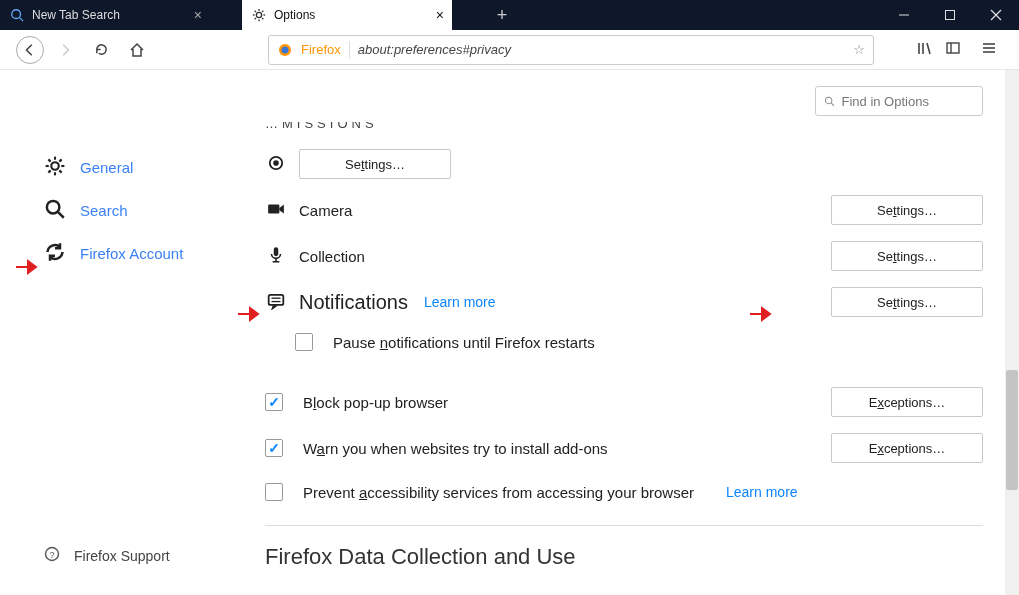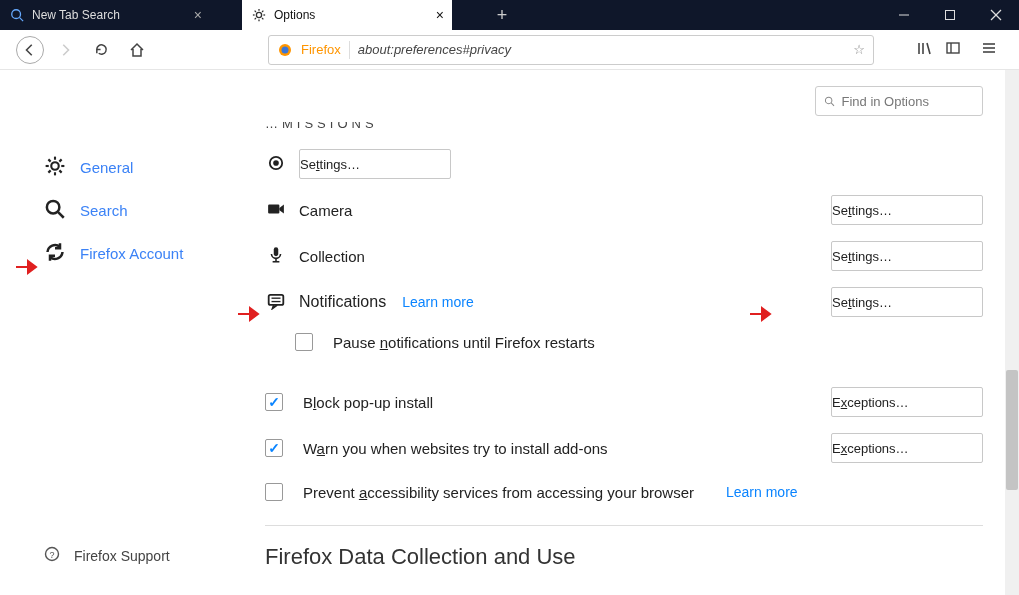--- a/index.html
+++ b/index.html
@@ -36,21 +36,21 @@
   .main { flex:1; padding: 20px 36px 0 30px; position:relative; font-size:14px; color:#222;}
   .searchbox { position:absolute; top:16px; right:36px; width:168px; height:30px; border:1px solid #ccc; border-radius:3px; display:flex; align-items:center; padding:0 8px; gap:6px; color:#777; font-size:13px;}
   .searchbox input { border:none; outline:none; font-size:13px; width:100%; color:#333;}
   .searchbox input::placeholder{color:#777;}
 
   .section-cut { margin-top: 32px; font-size:13px; letter-spacing:4px; color:#444; text-transform:uppercase;}
   .perm-row { display:flex; align-items:center; margin-top: 16px; gap:12px; }
   .perm-row .icon { width:22px; text-align:center; color:#222;}
   .perm-label { flex:1; font-size:15px; color:#222;}
   .learn { color:#0a84ff; font-size:14px; margin-left:4px; }
-  .btn { width:152px; height:30px; border:1px solid #c8c8c8; background:#fff; border-radius:2px; font-size:13px; display:flex; align-items:center; }
+  .btn { width:152px; height:30px; border:1px solid #c8c8c8; background:#fff; border-radius:2px; font-size:13px; display:flex; align-items:center; justify-content:center; }
   .checkbox-row { display:flex; align-items:center; gap:20px; margin-top: 16px; font-size:15px;}
   .indent { margin-left: 30px; }
   .cb { width:18px; height:18px; border:1px solid #999; border-radius:2px; display:flex; align-items:center; justify-content:center; flex-shrink:0;}
   .cb.checked::after { content:"✓"; color:#0a84ff; font-size:14px; font-weight:bold; line-height:1;}
   .spacer { flex:1; }
   hr.sep { border:none; border-top:1px solid #ddd; margin: 24px 0 18px 0;}
   h2.section { font-size:22px; font-weight:500; color:#333; margin-bottom:14px;}
 
   .scrollbar { position:absolute; right:0; top:70px; width:14px; height:525px; background:#f0f0f0;}
   .thumb { position:absolute; right:1px; width:12px; background:#c4c4c4; border-radius:2px;}
@@ -254,38 +254,38 @@
         </div>
     </div>
 
     <div class="perm-row">
       <span class="icon"><svg width="18" height="18" viewBox="0 0 16 16">
             <rect x="1.5" y="2.5" width="13" height="9" rx="1.5" stroke="#222" stroke-width="1.6" fill="none"></rect>
             <path d="M6 11.5 L5 14.5 L9 11.5" stroke="#222" stroke-width="1.6" fill="none"></path>
             <line x1="4" y1="5.5" x2="12" y2="5.5" stroke="#222" stroke-width="1.2"></line>
             <line x1="4" y1="8.5" x2="12" y2="8.5" stroke="#222" stroke-width="1.2"></line>
           </svg></span>
-      <span style="font-size:16px;">Notifications</span>
+      <span style="font-size:20px;">Notifications</span>
       <a class="learn">Learn more</a>
       <span class="spacer"></span>
       <div class="btn">
           <span>Se</span>
           <span class="u">t</span>
           <span>tings…</span>
         </div>
     </div>
 
     <div class="checkbox-row indent">
       <span class="cb"></span>
       <span><span>Pause </span><span class="u">n</span><span>otifications until Firefox restarts</span></span>
     </div>
 
     <div class="checkbox-row" style="margin-top:36px;">
       <span class="cb checked"></span>
-      <span><span>B</span><span class="u">l</span><span>ock pop-up install</span></span>
+      <span><span>B</span><span class="u">l</span><span>ock pop-up browser</span></span>
       <span class="spacer"></span>
       <div class="btn">
           <span>E</span>
           <span class="u">x</span>
           <span>ceptions…</span>
         </div>
     </div>
 
     <div class="checkbox-row">
       <span class="cb checked"></span>

